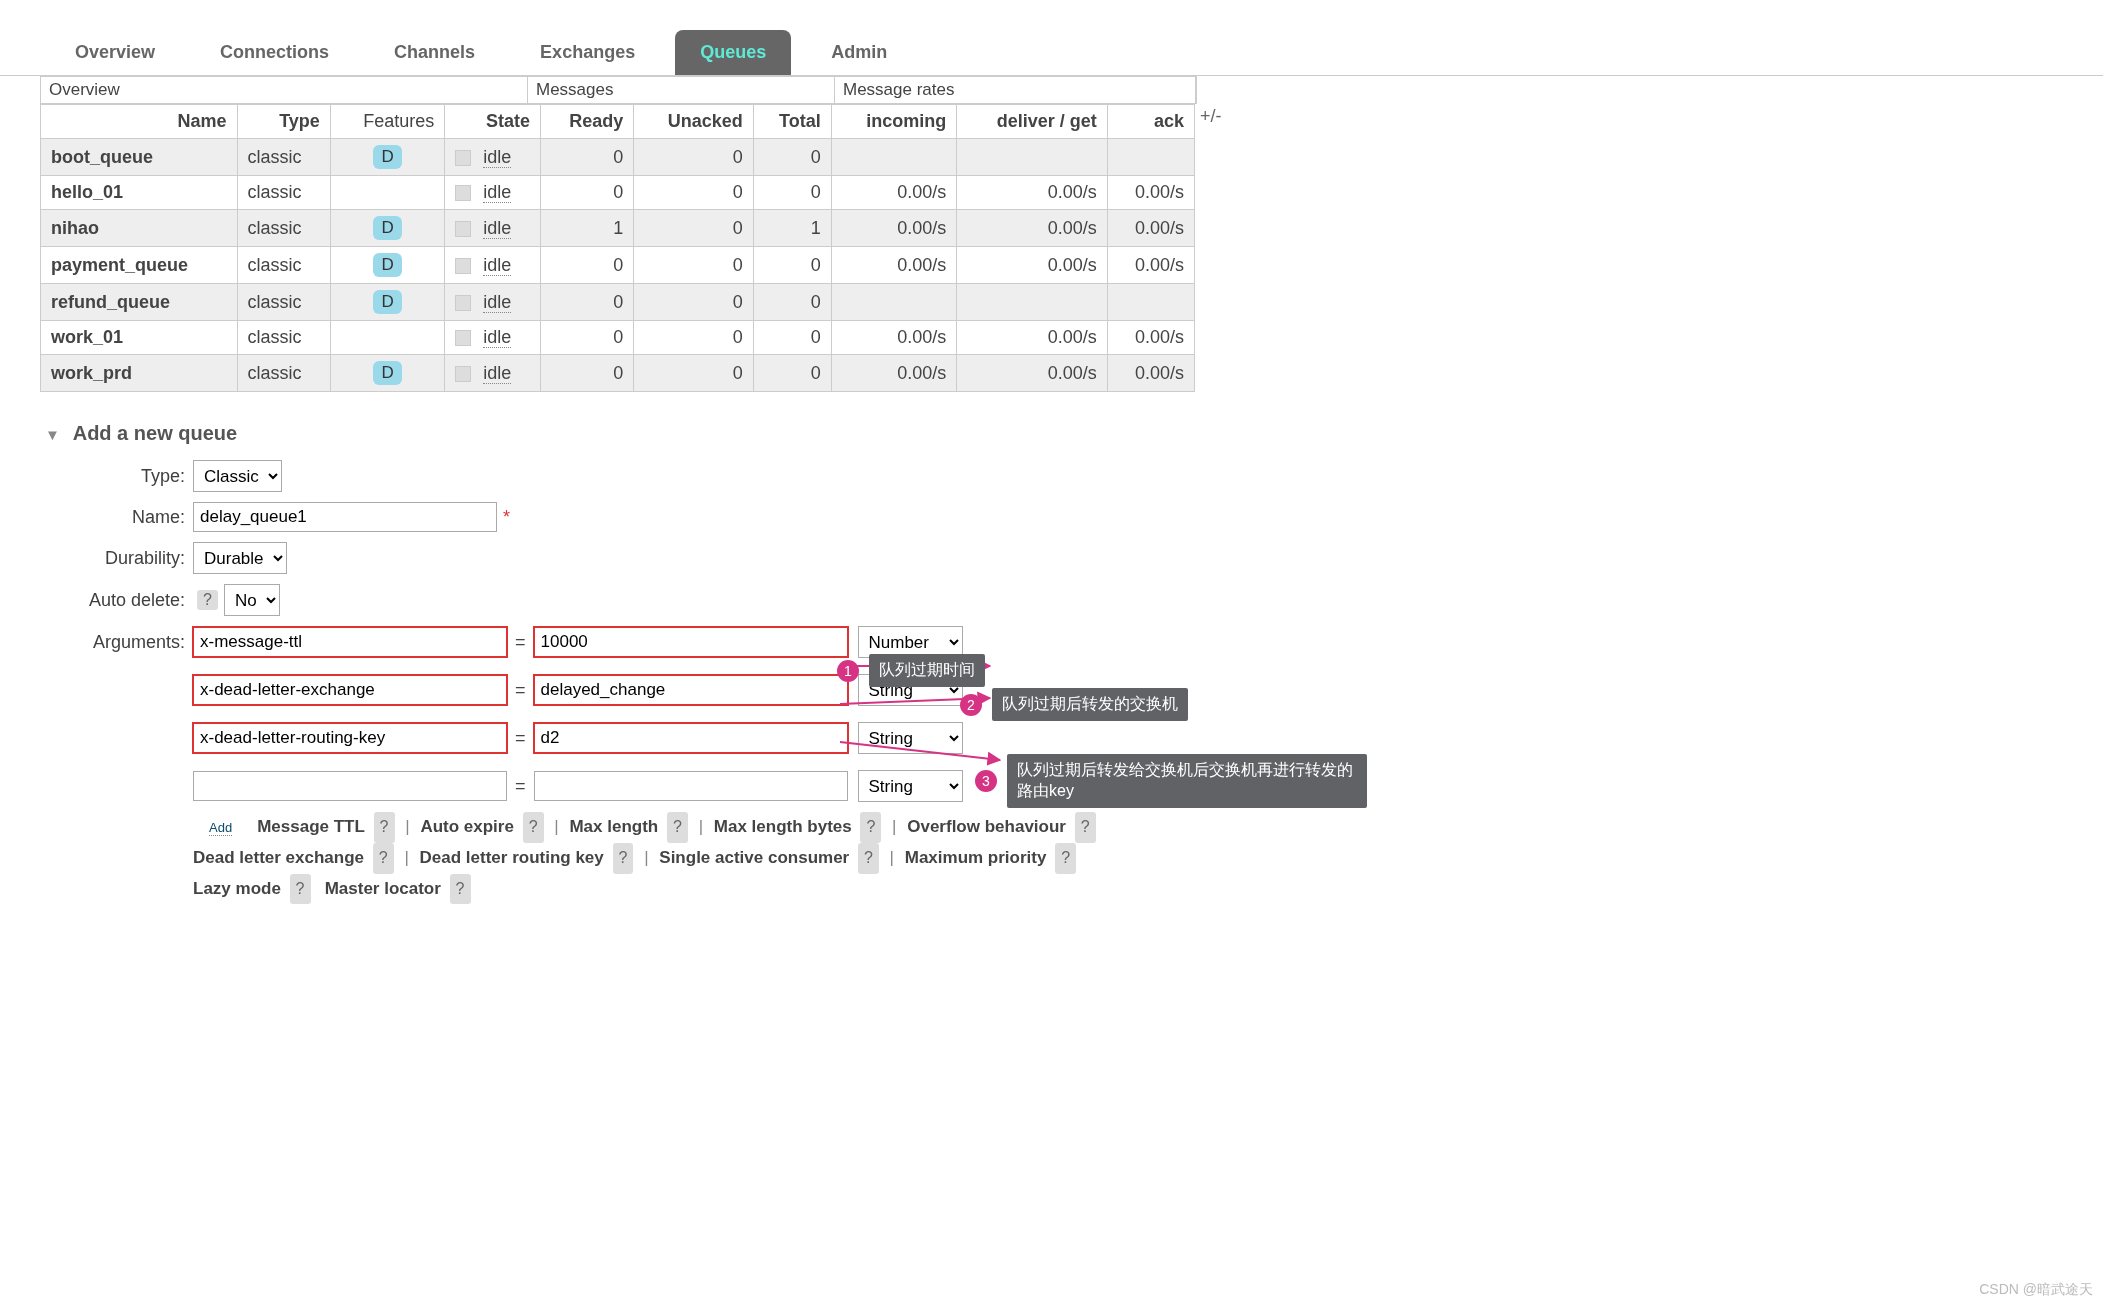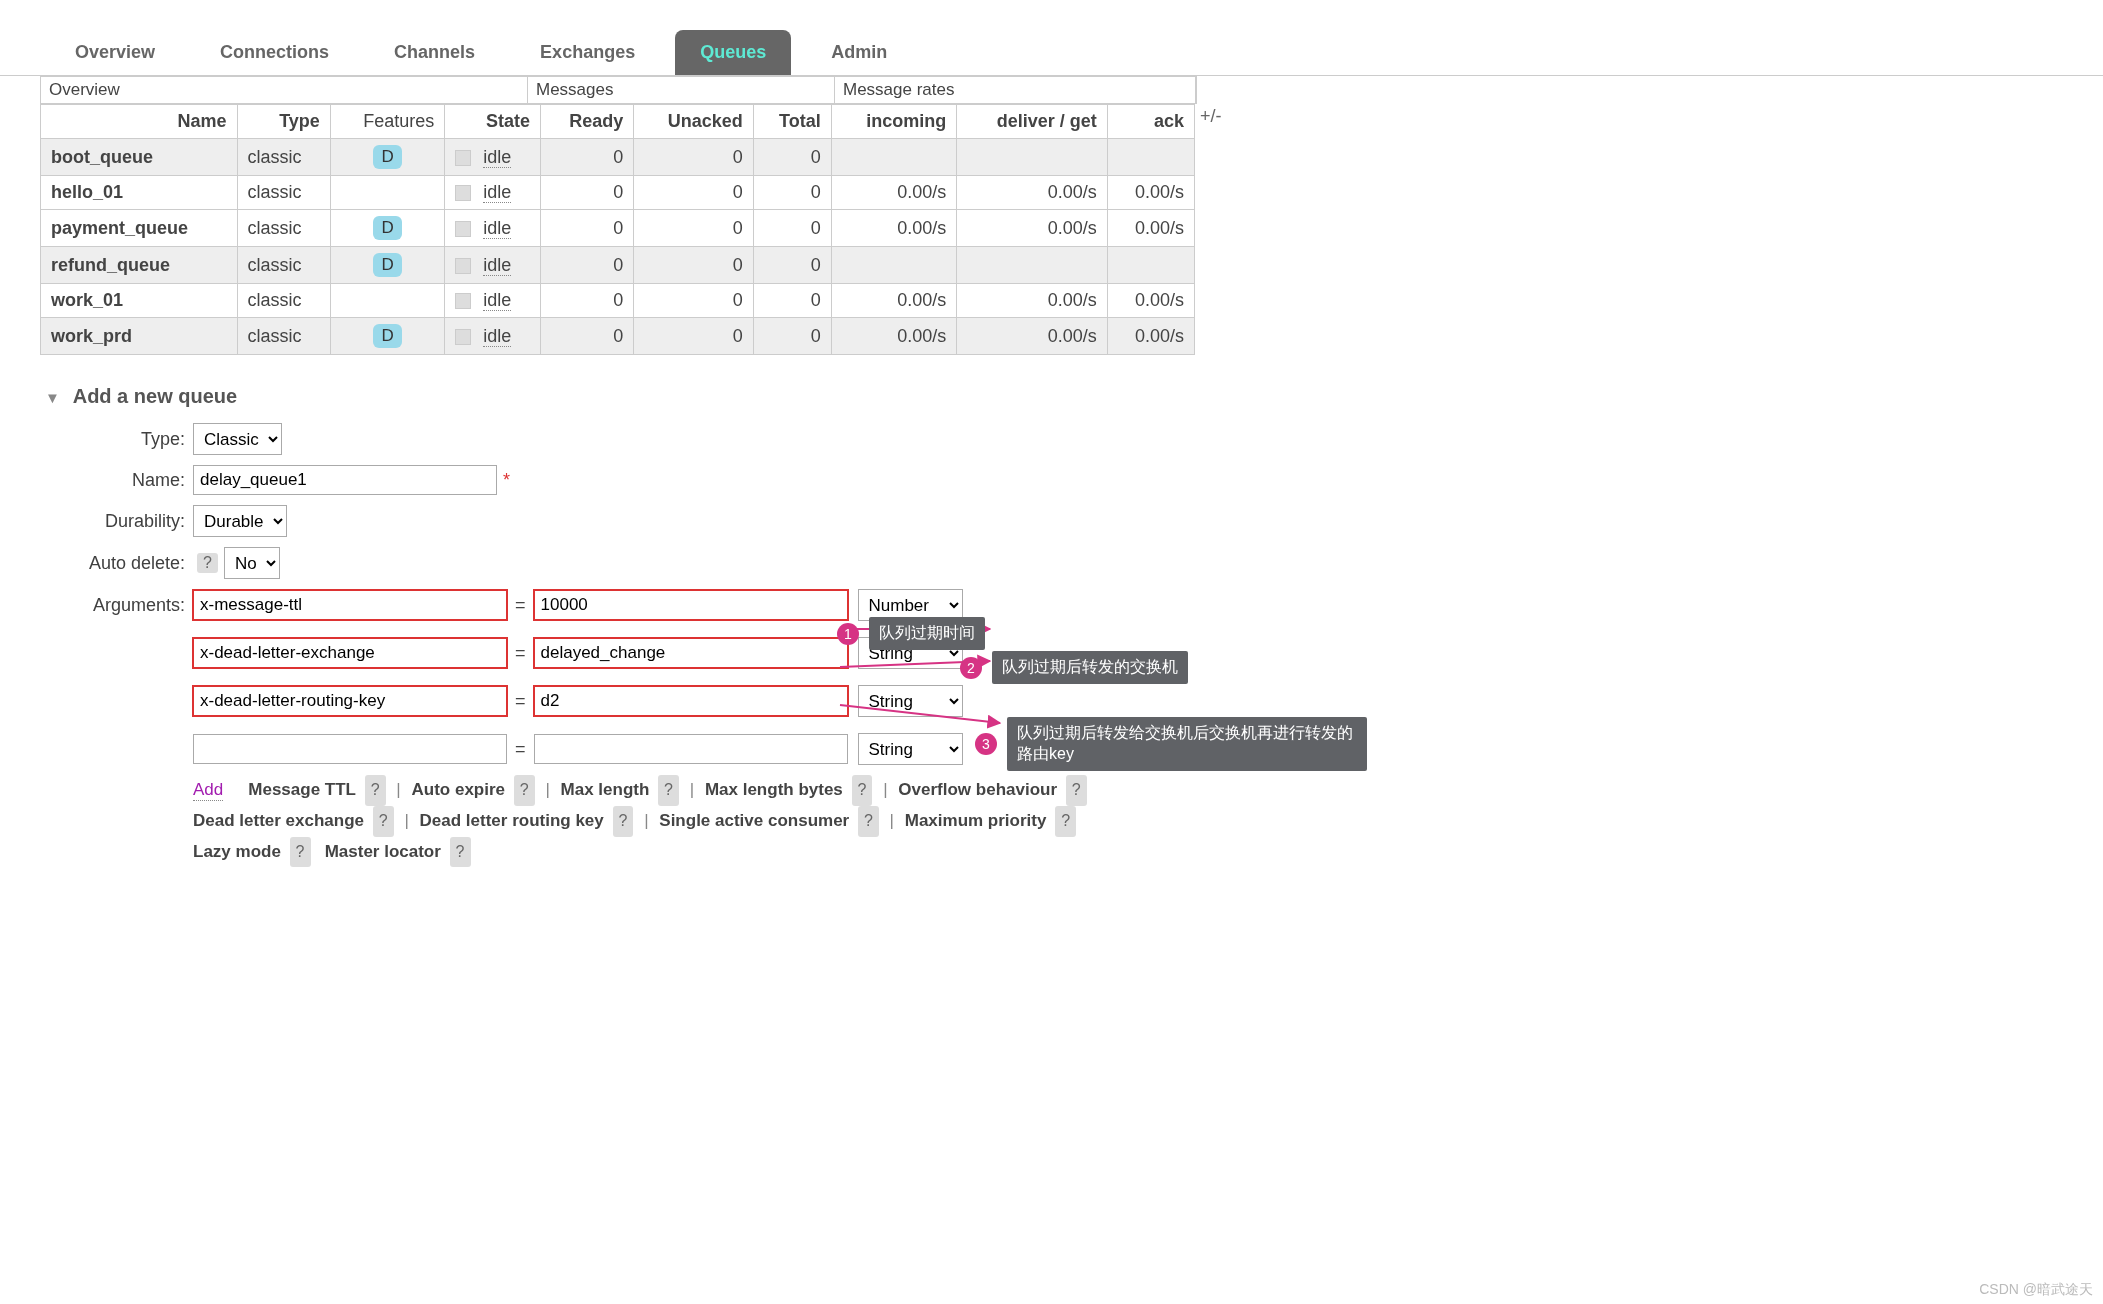--- a/index.html
+++ b/index.html
@@ -163,27 +163,28 @@
   .eq { margin: 0 8px; }
   .outlined {
     outline: 2px solid #d33;
     outline-offset: -1px;
   }
   .type-sel {
     margin-left: 10px;
     width: 105px;
   }
   .add-link {
-    color: #a21caf;
+    color: #0c4a6e;
     margin-top: 4px;
     margin-bottom: 4px;
-    font-size: 17px;
+    font-size: 13px;
     cursor: pointer;
     border-bottom: 1px dotted #888;
     display: inline-block;
+    margin-left: 16px;
   }
   .hints {
     margin-top: 6px;
     line-height: 1.8;
     font-size: 17px;
   }
   .hints b { font-weight: bold; }
   .hints .sep { color: #888; margin: 0 6px; }
   
   .annotation {
@@ -279,20 +280,32 @@
         <td class="num"></td>
       </tr>
       <tr>
         <td>hello_01</td>
         <td>classic</td>
         <td style="text-align:center"></td>
         <td><span class="state-sq"></span><span class="idle">idle</span></td>
         <td class="num">0</td>
         <td class="num">0</td>
         <td class="num">0</td>
+        <td class="num">0.00/s</td>
+        <td class="num">0.00/s</td>
+        <td class="num">0.00/s</td>
+      </tr>
+      <tr class="alt">
+        <td>nihao</td>
+        <td>classic</td>
+        <td style="text-align:center"><span class="feat-d">D</span></td>
+        <td><span class="state-sq"></span><span class="idle">idle</span></td>
+        <td class="num">1</td>
+        <td class="num">0</td>
+        <td class="num">1</td>
         <td class="num">0.00/s</td>
         <td class="num">0.00/s</td>
         <td class="num">0.00/s</td>
       </tr>
       <tr>
         <td>payment_queue</td>
         <td>classic</td>
         <td style="text-align:center"><span class="feat-d">D</span></td>
         <td><span class="state-sq"></span><span class="idle">idle</span></td>
         <td class="num">0</td>

